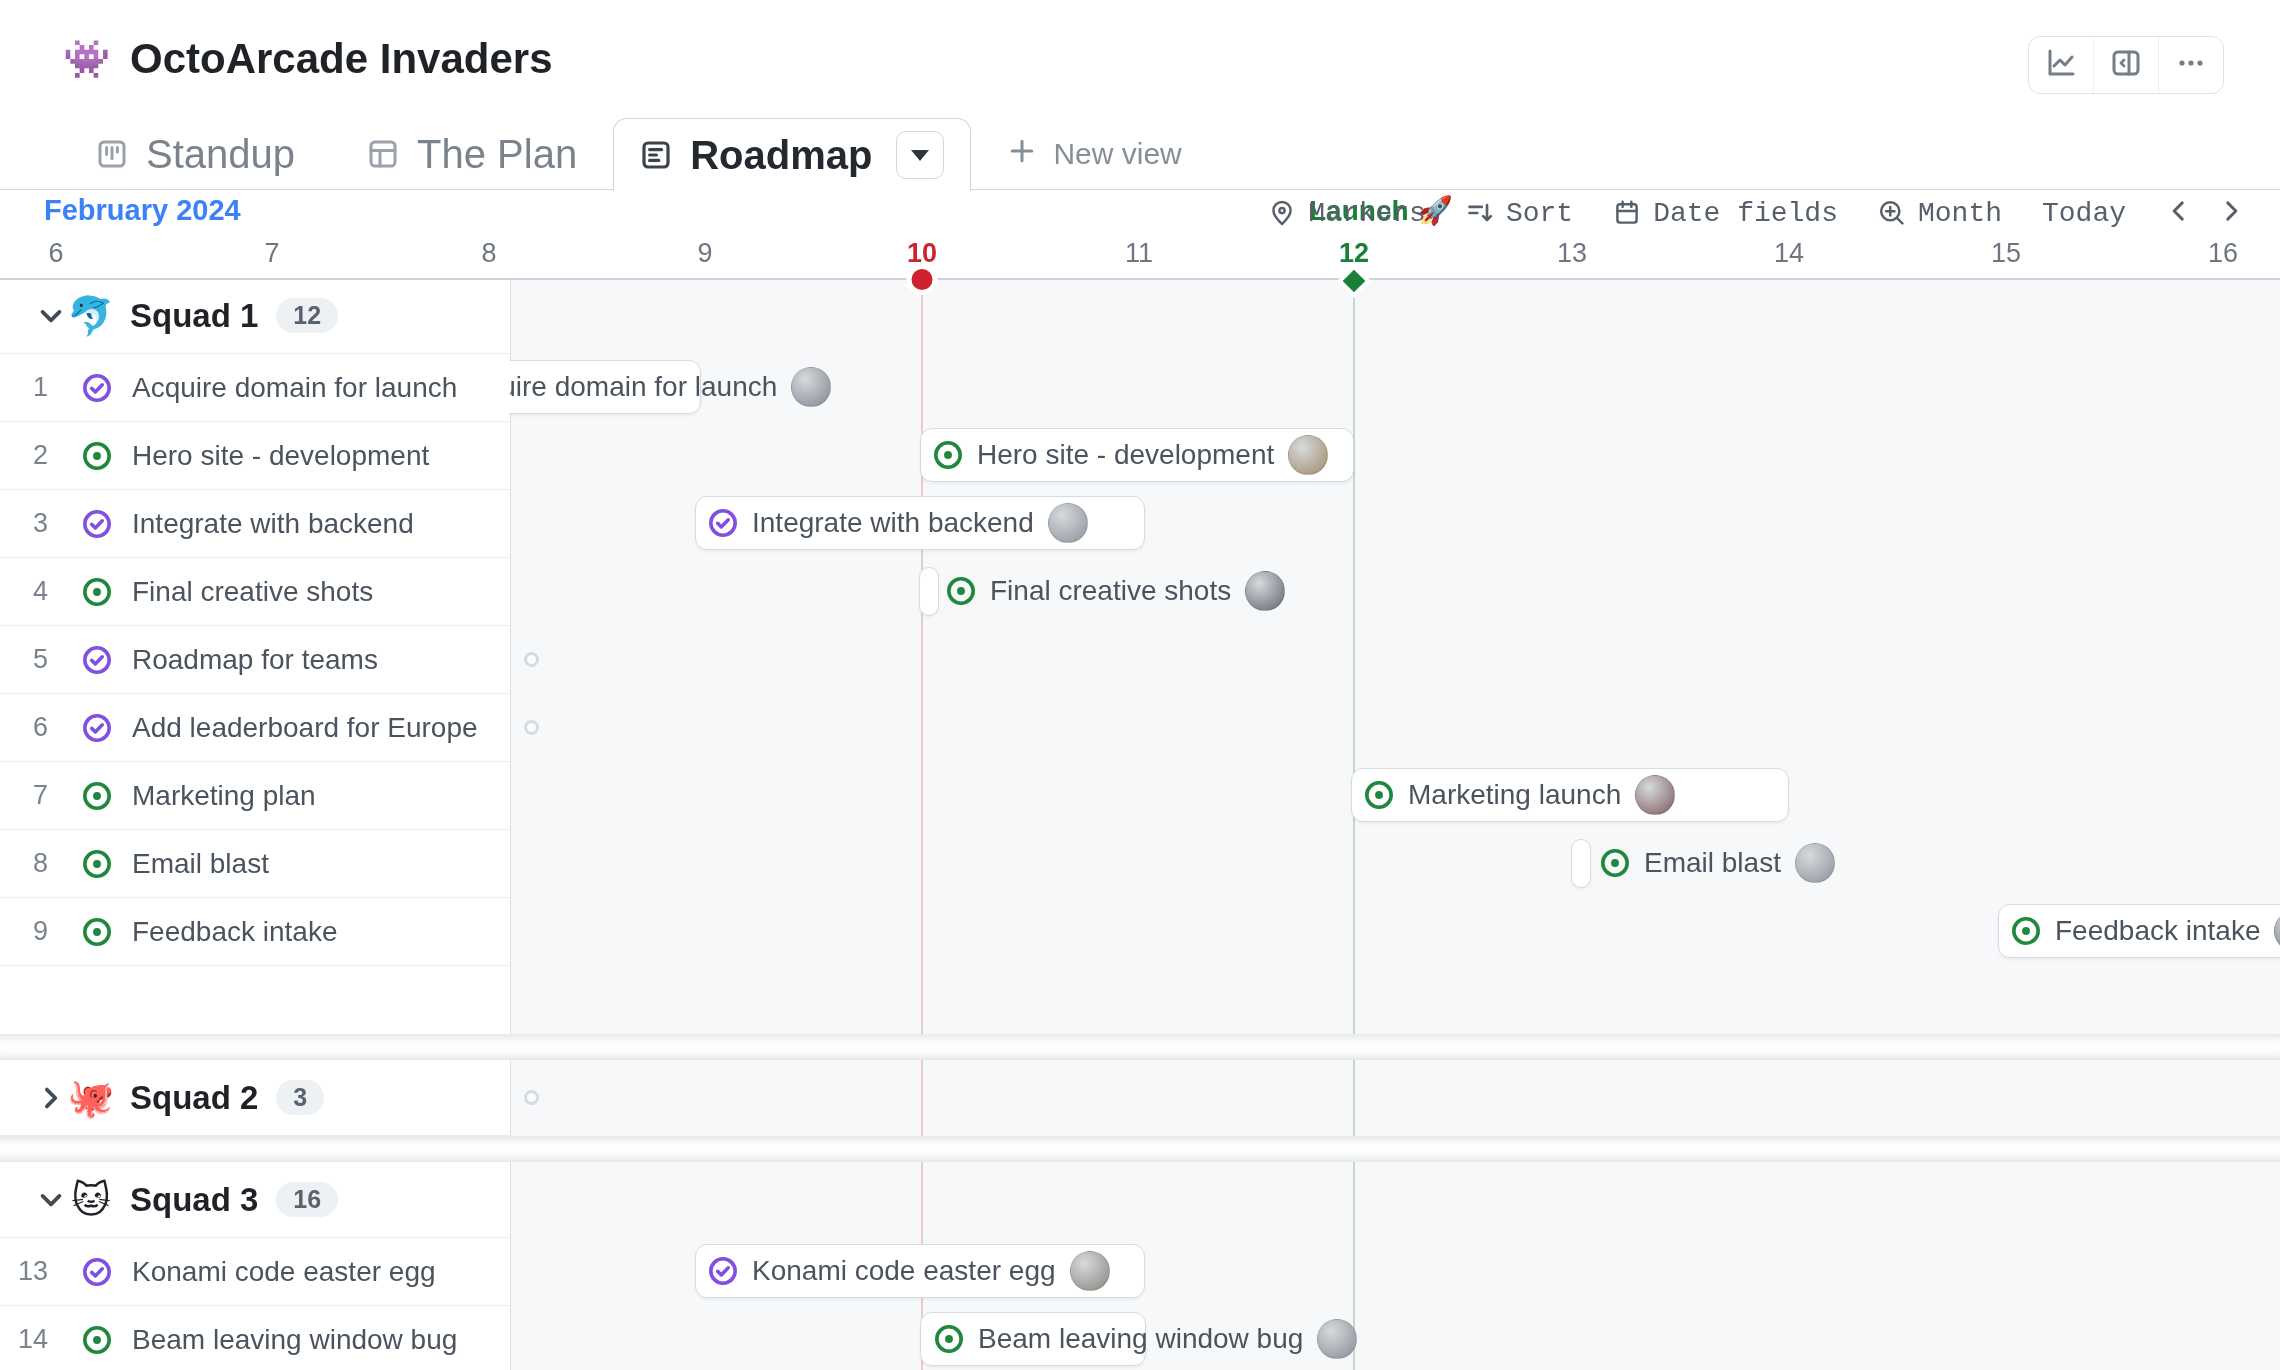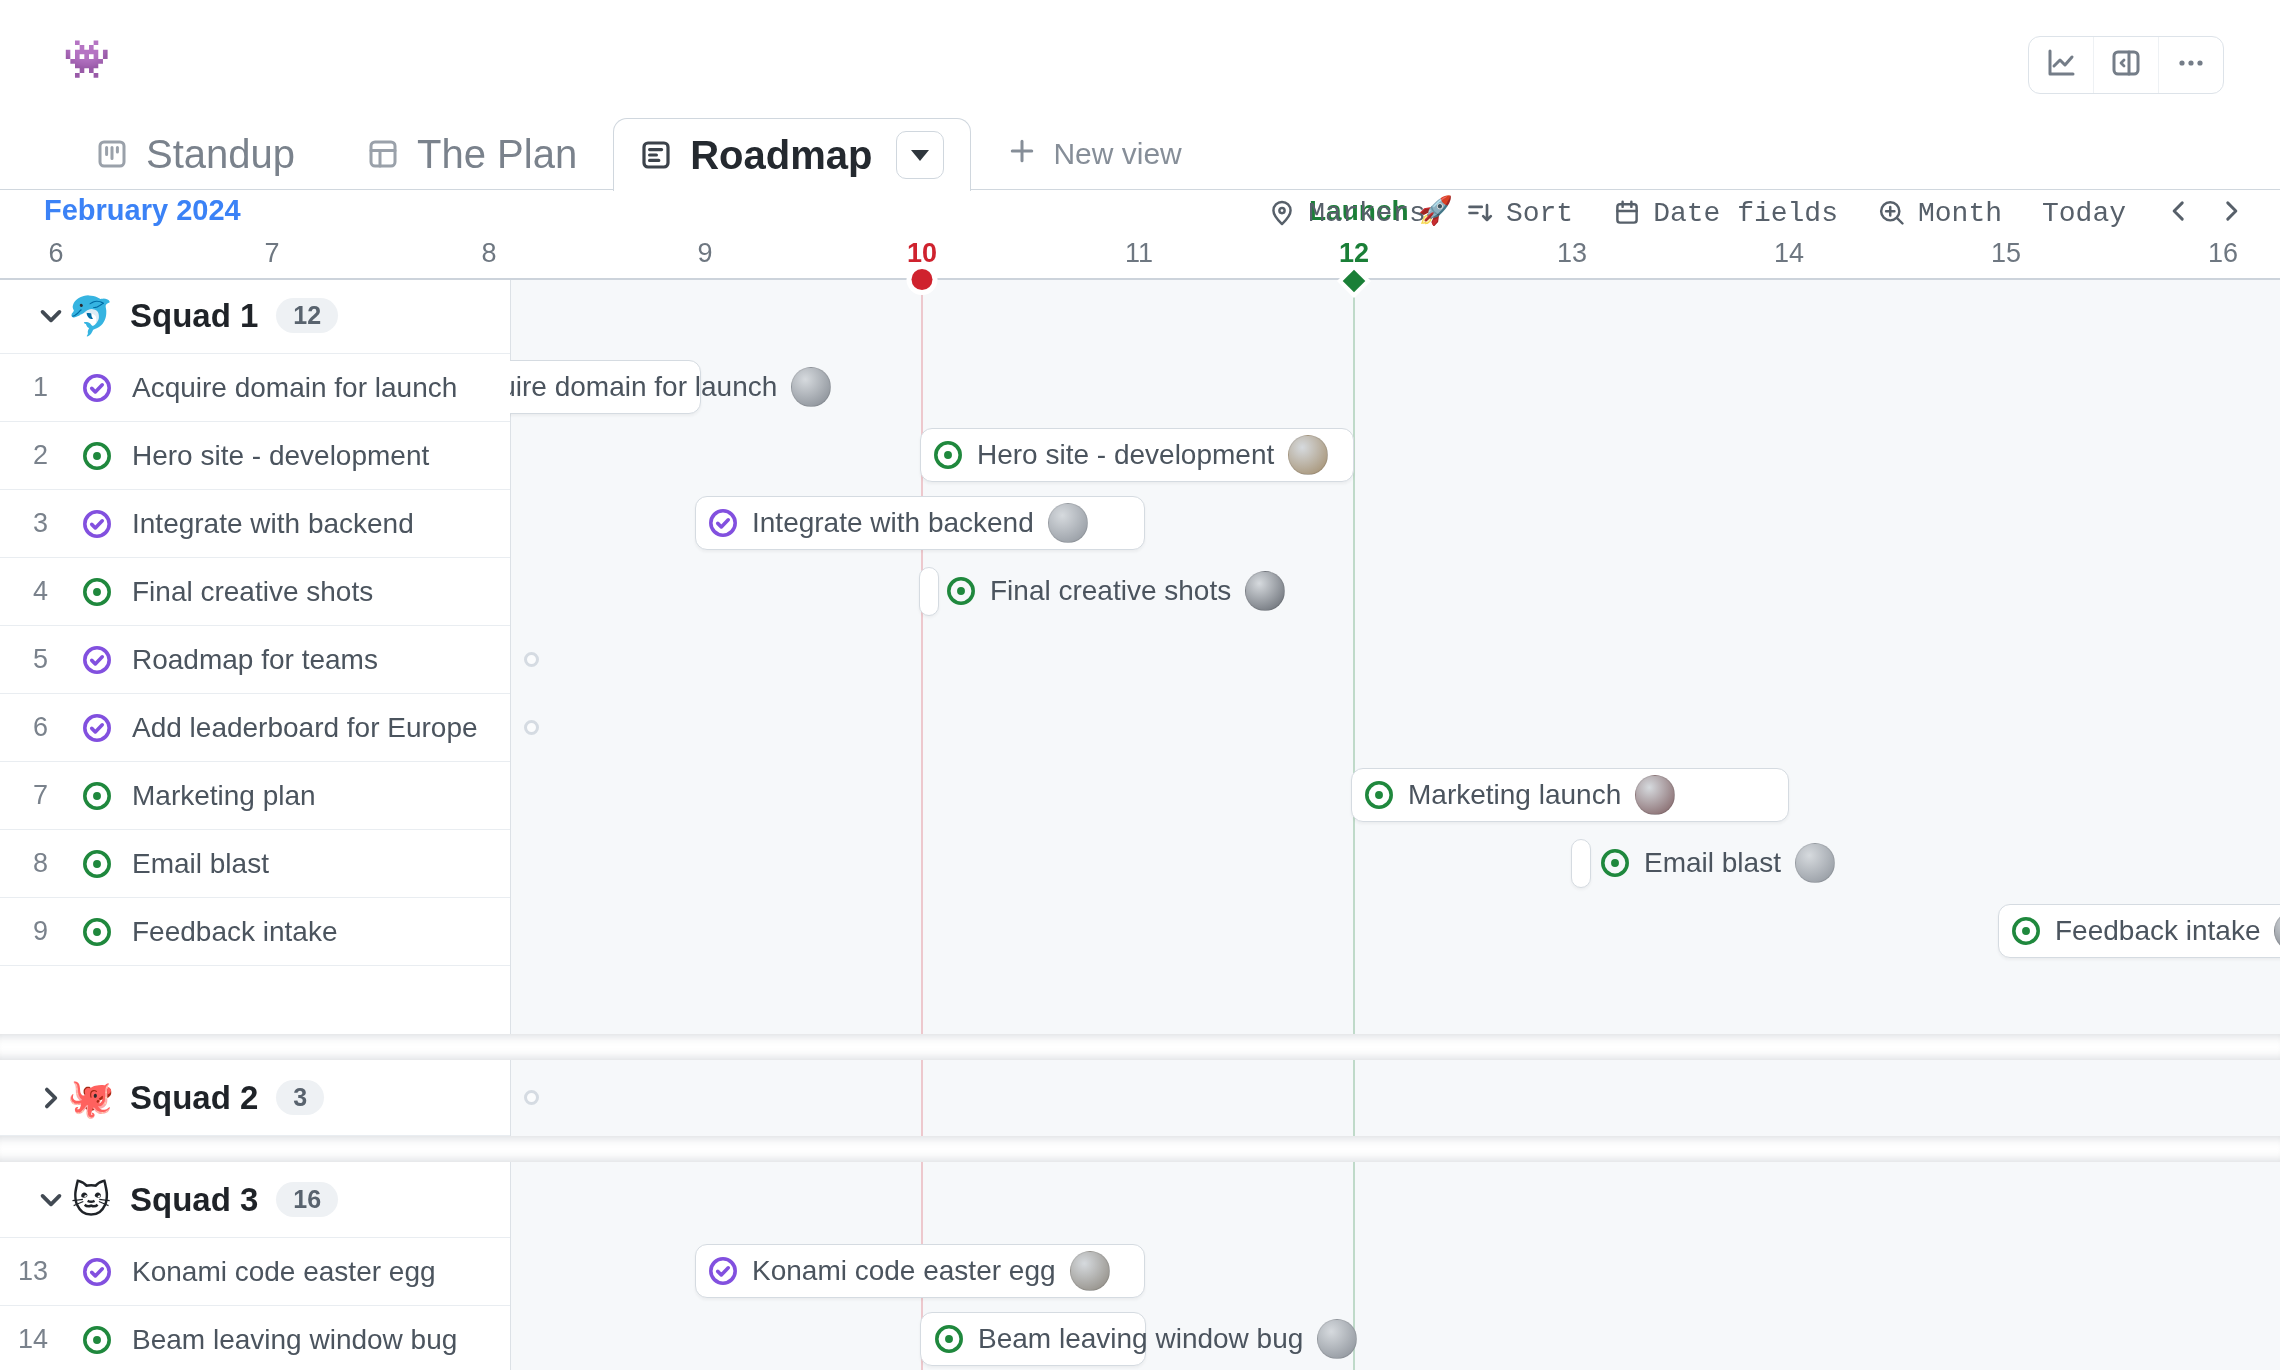--- a/index.html
+++ b/index.html
@@ -76,20 +76,21 @@
   .lane-dot{position:absolute;left:14px;top:50%;margin-top:-8px;width:15px;height:15px;box-sizing:border-box;border-radius:50%;border:3px solid #d5dbe2;background:#fbfcfd;}
 </style>
 </head>
 <body>
 
 <div class="app">
 
   <div class="app-header">
     <div class="proj-title">
       <span class="emoji-chip">👾</span>
+      <span>OctoArcade Invaders</span>
     </div>
     <div class="hdr-actions" id="hdr-actions">
         <div class="hbtn">
           <span><svg width="32" height="32" viewBox="0 0 16 16" fill="none" stroke="currentColor" stroke-linecap="round" stroke-linejoin="round" stroke-width="1.5">
               <path d="M2.5 2v11.5H14"></path>
               <path d="M4.5 9.5 7.5 6.5 10 9 13.5 5"></path>
             </svg></span>
         </div>
         <div class="hbtn">
           <span><svg width="32" height="32" viewBox="0 0 16 16" fill="none" stroke="currentColor" stroke-linecap="round" stroke-linejoin="round" stroke-width="1.5">

